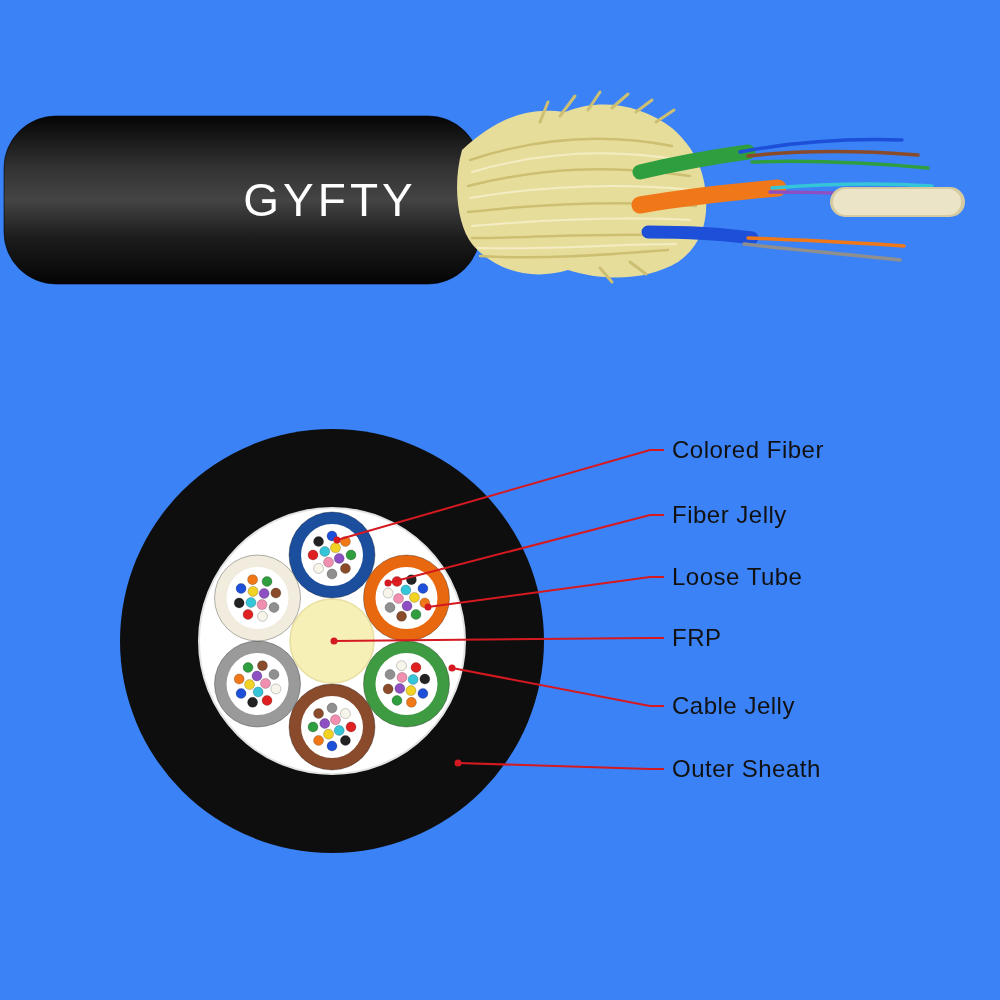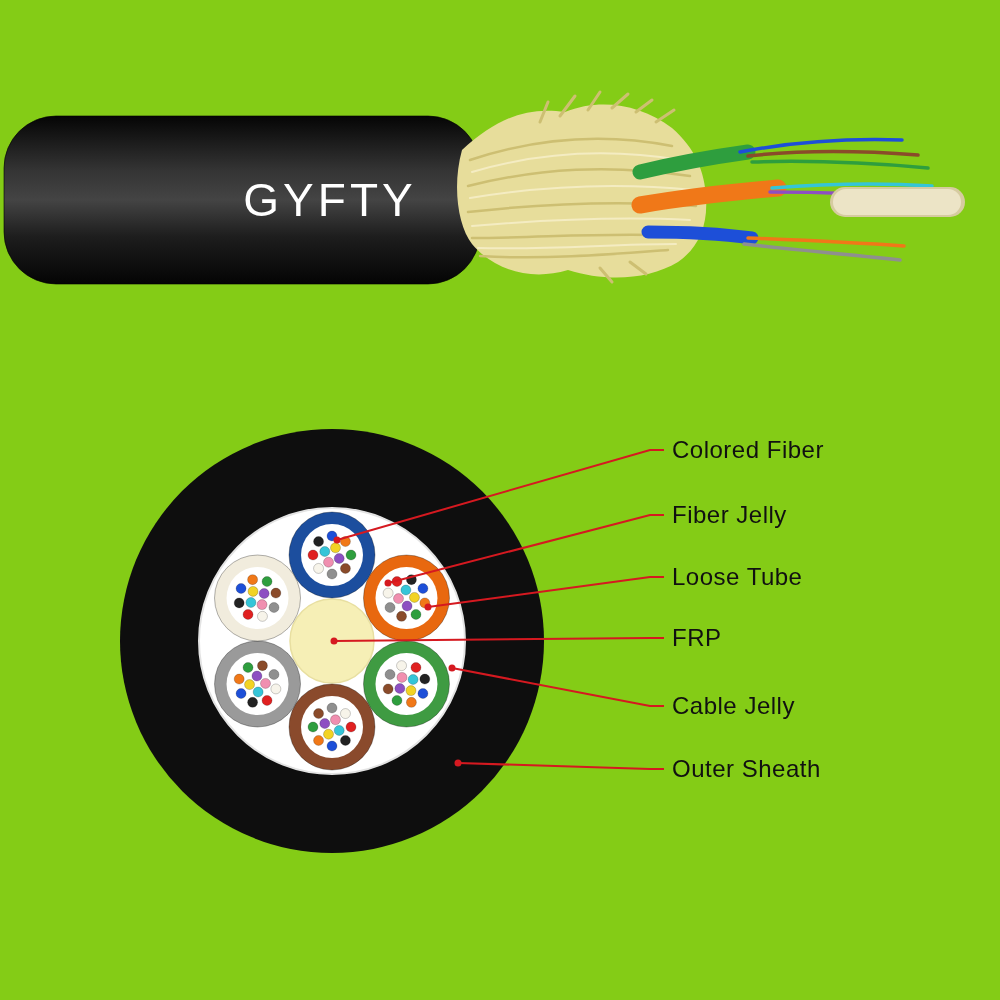--- a/index.html
+++ b/index.html
@@ -1,16 +1,16 @@
 <!DOCTYPE html>
 <html><head>
 <meta charset="utf-8">
 <style>
   html,body{margin:0;padding:0;background:#ffffff;}
-  #stage{position:relative;width:1000px;height:1000px;background:#84cc16;overflow:hidden;
+  #stage{position:relative;width:1000px;height:1000px;background:#3b82f6;overflow:hidden;
          font-family:"Liberation Sans",sans-serif;}
   svg{position:absolute;left:0;top:0;}
   text{font-family:"Liberation Sans",sans-serif;}
   .label-text{font-size:24px;fill:#111111;letter-spacing:0.5px;}
   .cable-print{font-size:46px;fill:#ffffff;font-weight:500;letter-spacing:4px;}
 </style>
 </head>
 <body>
 
 <div id="stage">

